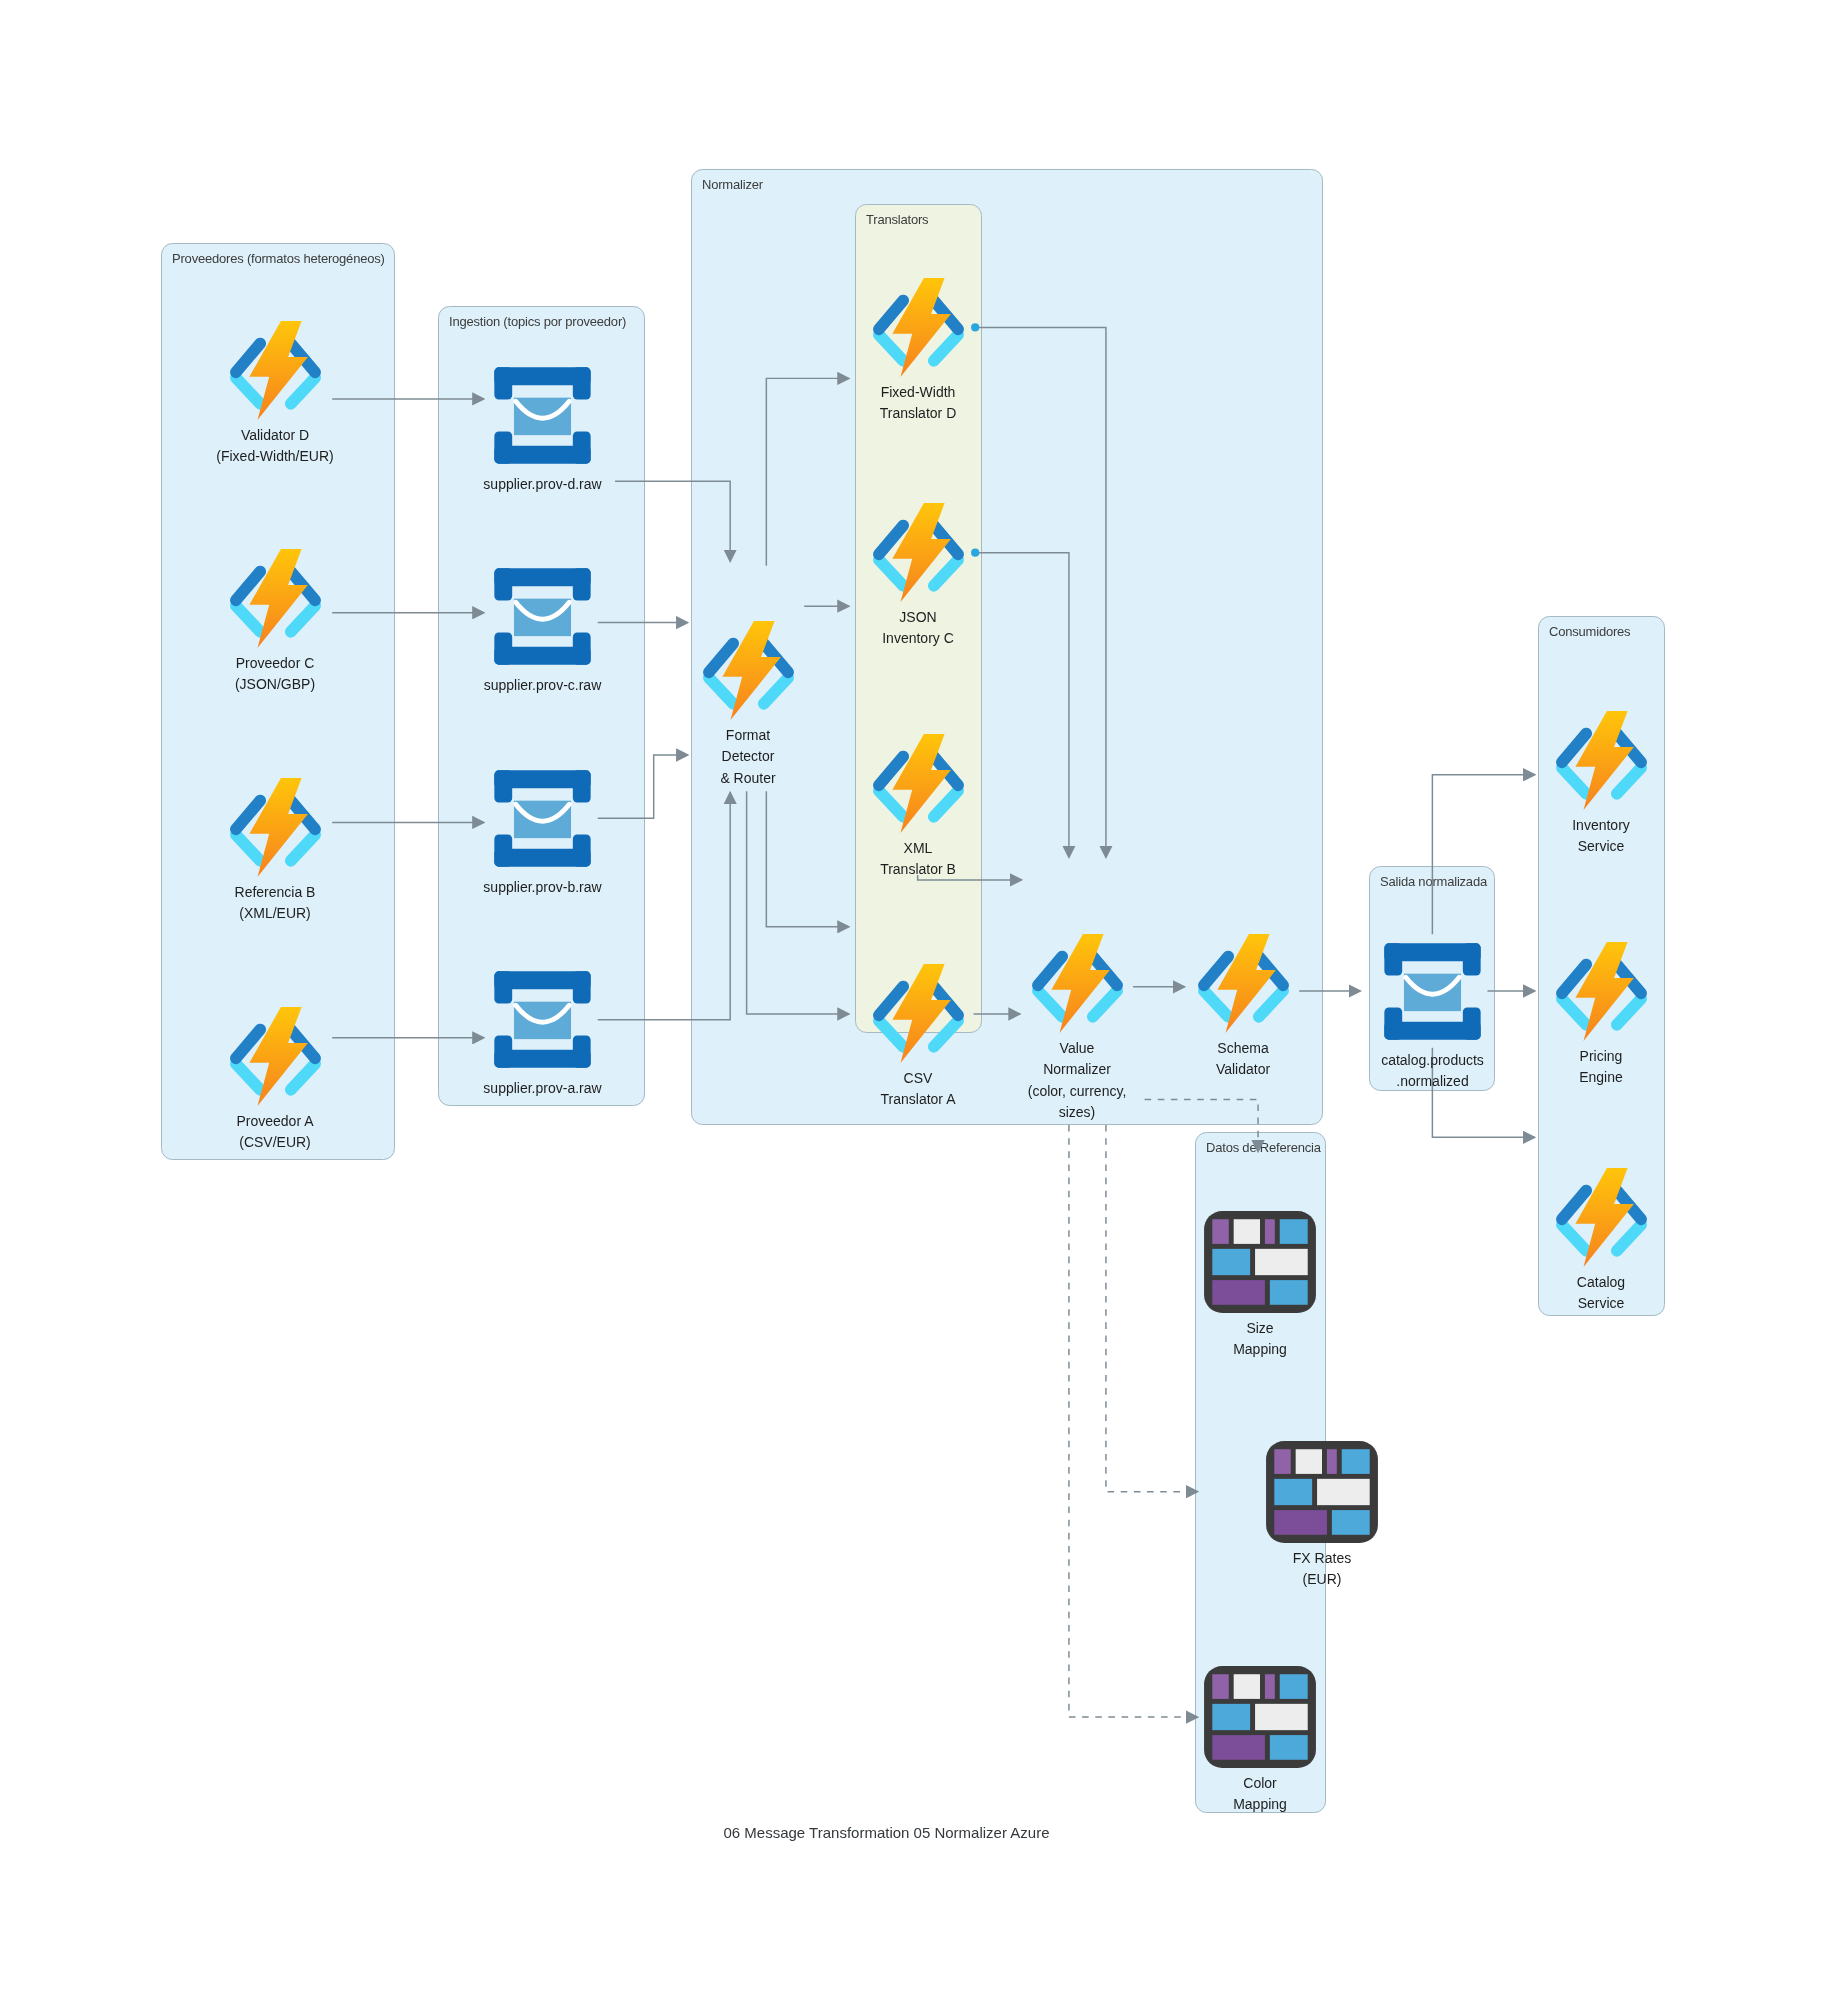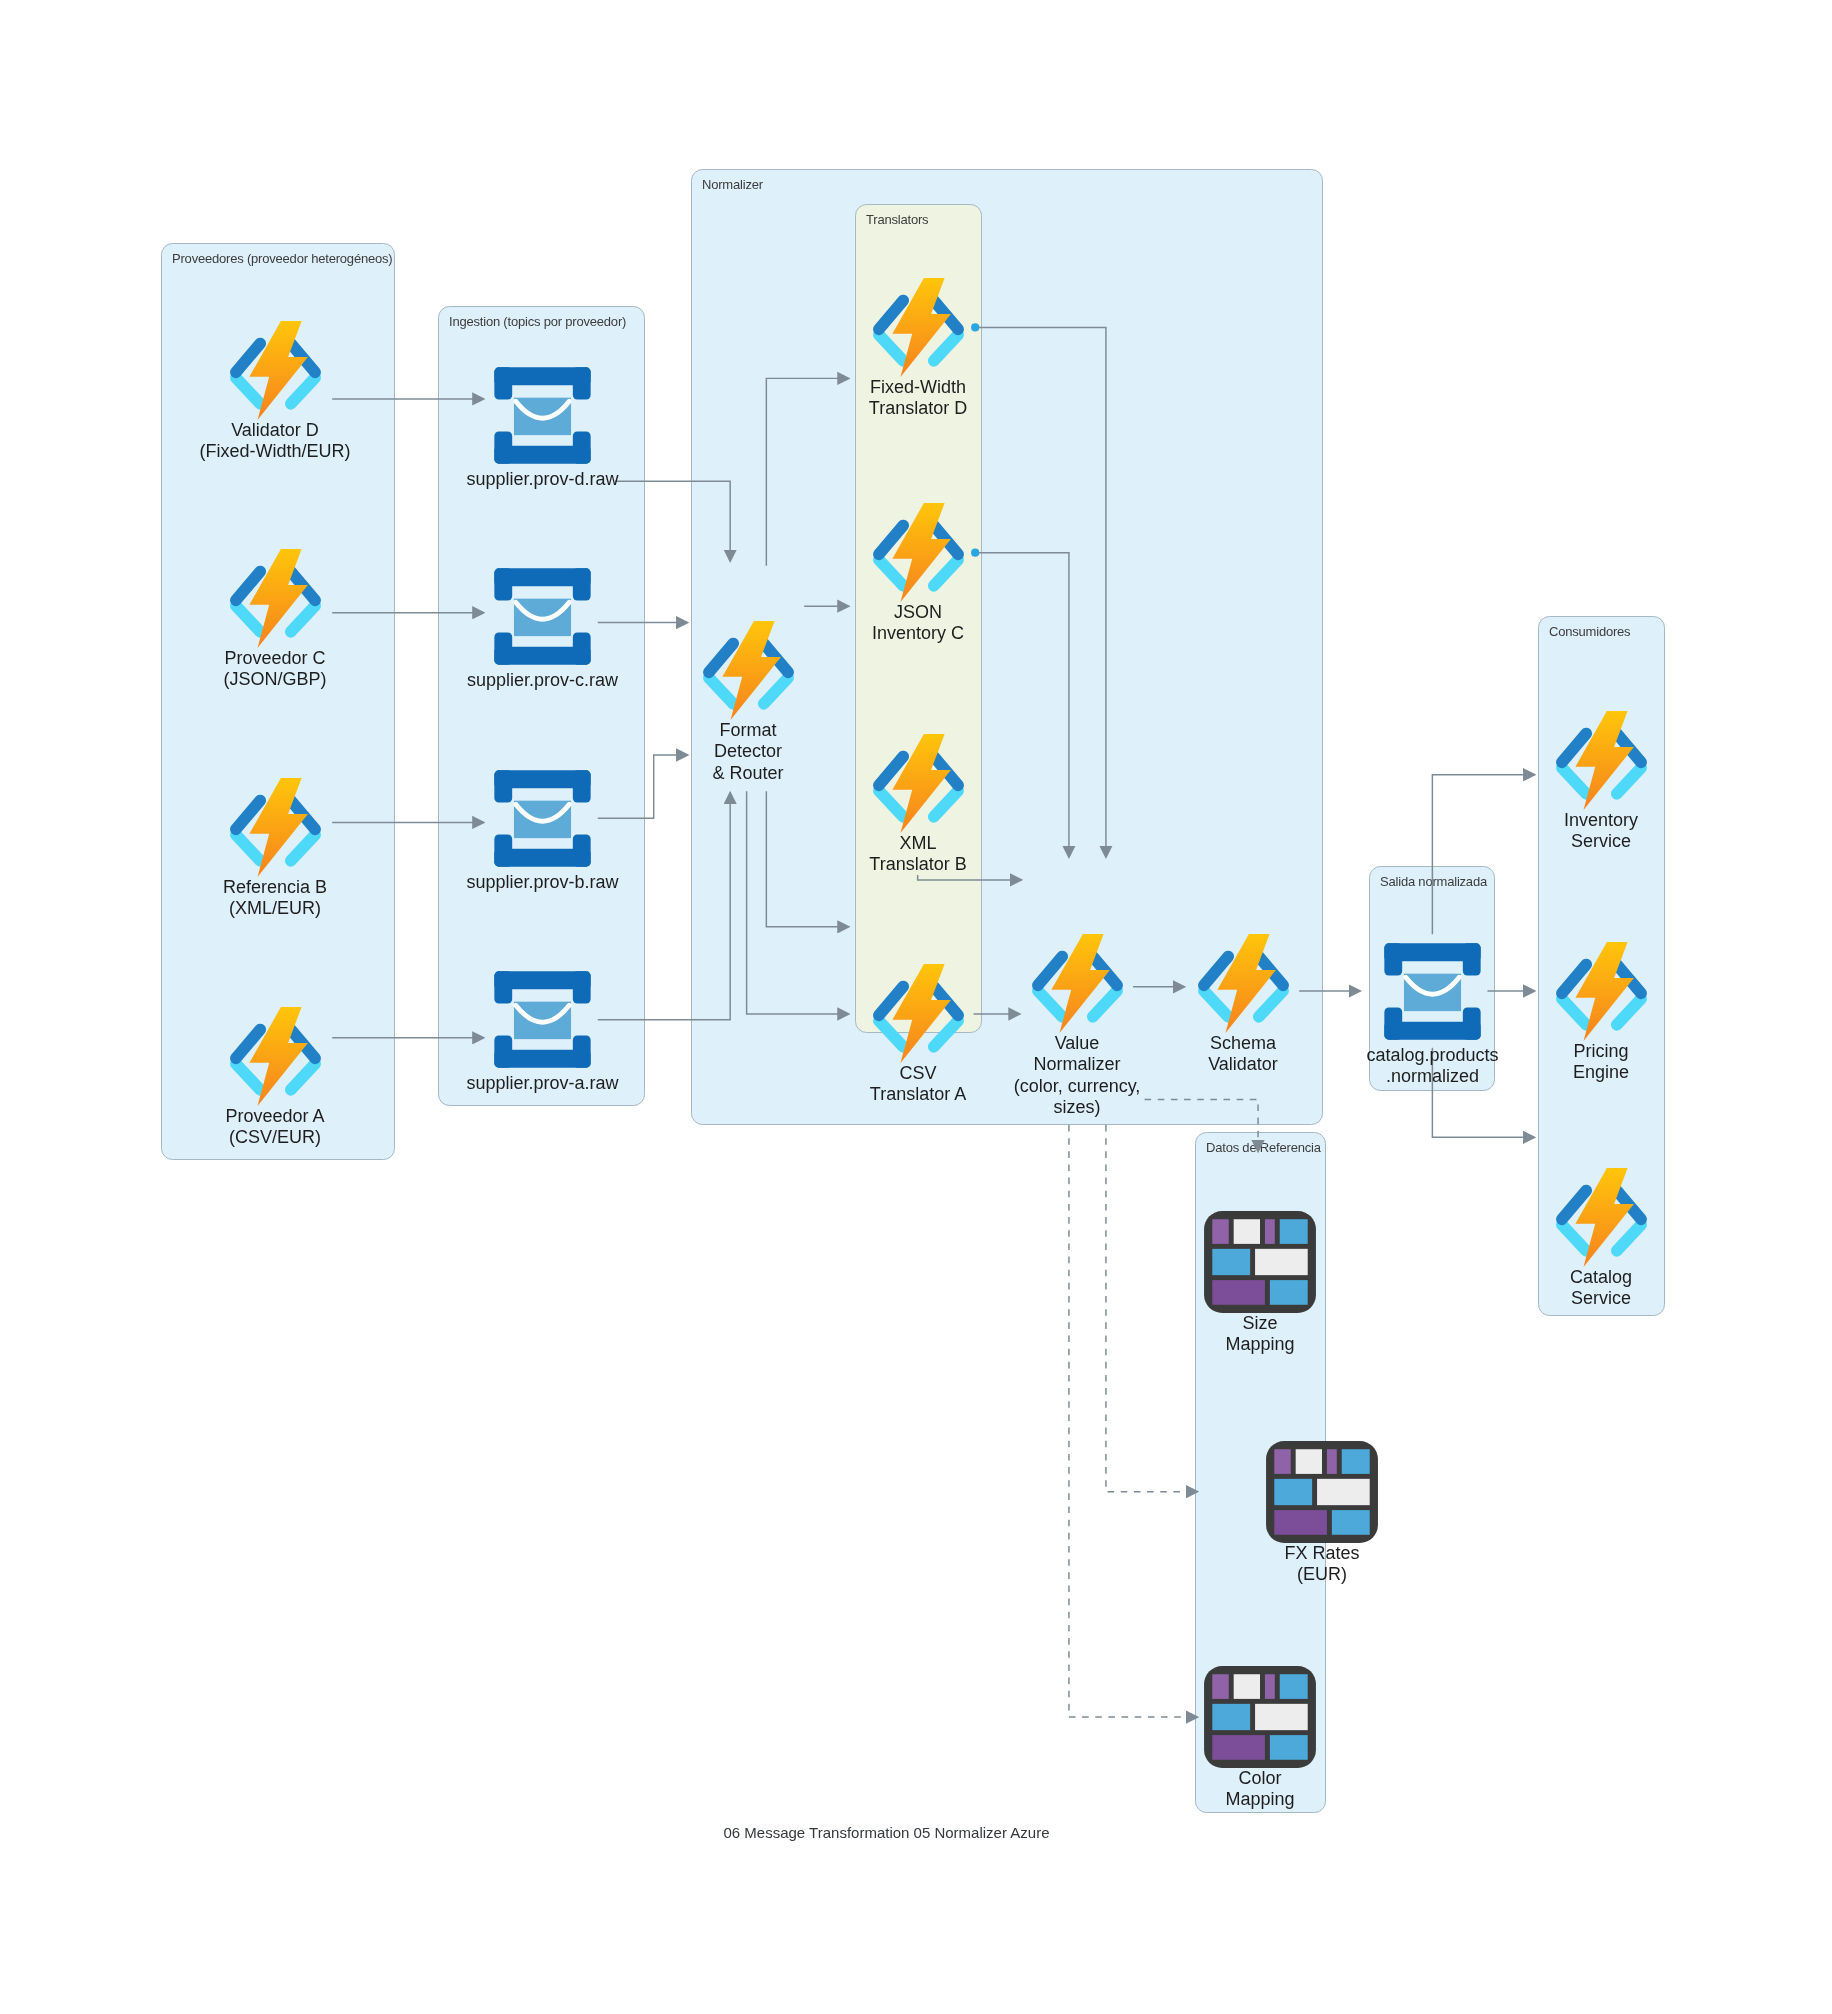--- a/index.html
+++ b/index.html
@@ -4,21 +4,21 @@
 <style>
   html,body{margin:0;padding:0;background:#ffffff;}
   #canvas{position:relative;width:1832px;height:2014px;background:#ffffff;
           font-family:"Liberation Sans", sans-serif;overflow:hidden;}
   .grp{position:absolute;background:#def0fa;border:0.8px solid #a4b9c4;border-radius:11.5px;box-sizing:border-box;}
   .grp.grn{background:#eef3e2;}
   .glabel{position:absolute;top:6.6px;left:10px;font-size:13px;letter-spacing:-0.2px;color:#3c3c3c;white-space:nowrap;}
   #edges{position:absolute;left:0;top:0;}
   .node{position:absolute;text-align:center;}
   .node .icon{display:block;margin:0 auto;}
-  .nlabel{font-size:18px;line-height:21.4px;color:#1e1e1e;white-space:pre-line;}
+  .nlabel{margin-top:5px;font-size:14px;line-height:21.4px;color:#1e1e1e;white-space:pre-line;}
   .fn{width:156px;}
   .topic{width:173px;}
   .ref{width:164px;}
   #caption{position:absolute;left:0;top:1824px;width:1773px;text-align:center;
            font-size:15px;color:#33393d;}
   .edge{fill:none;stroke:#7e8b94;stroke-width:1.8;}
   .edge.dash{stroke-dasharray:8 8;}
 </style>
 </head>
 <body>
@@ -56,21 +56,21 @@
         <rect x="92" y="10" width="34" height="30" fill="#4ca9da"></rect>
         <rect x="10" y="46" width="46" height="32" fill="#4ca9da"></rect>
         <rect x="62" y="46" width="64" height="32" fill="#ededed"></rect>
         <rect x="10" y="84" width="64" height="30" fill="#7c4d99"></rect>
         <rect x="80" y="84" width="46" height="30" fill="#4ca9da"></rect>
       </symbol>
     </defs>
   </svg>
 
   <div class="grp" style="left:161px;top:243px;width:234px;height:917px">
-    <div class="glabel">Proveedores (proveedor heterogéneos)</div>
+    <div class="glabel">Proveedores (formatos heterogéneos)</div>
   </div>
   <div class="grp" style="left:438px;top:306px;width:207px;height:800px">
     <div class="glabel">Ingestion (topics por proveedor)</div>
   </div>
   <div class="grp" style="left:691px;top:169px;width:632px;height:956px">
     <div class="glabel">Normalizer</div>
   </div>
   <div class="grp grn" style="left:855px;top:204px;width:127px;height:829px">
     <div class="glabel">Translators</div>
   </div>

